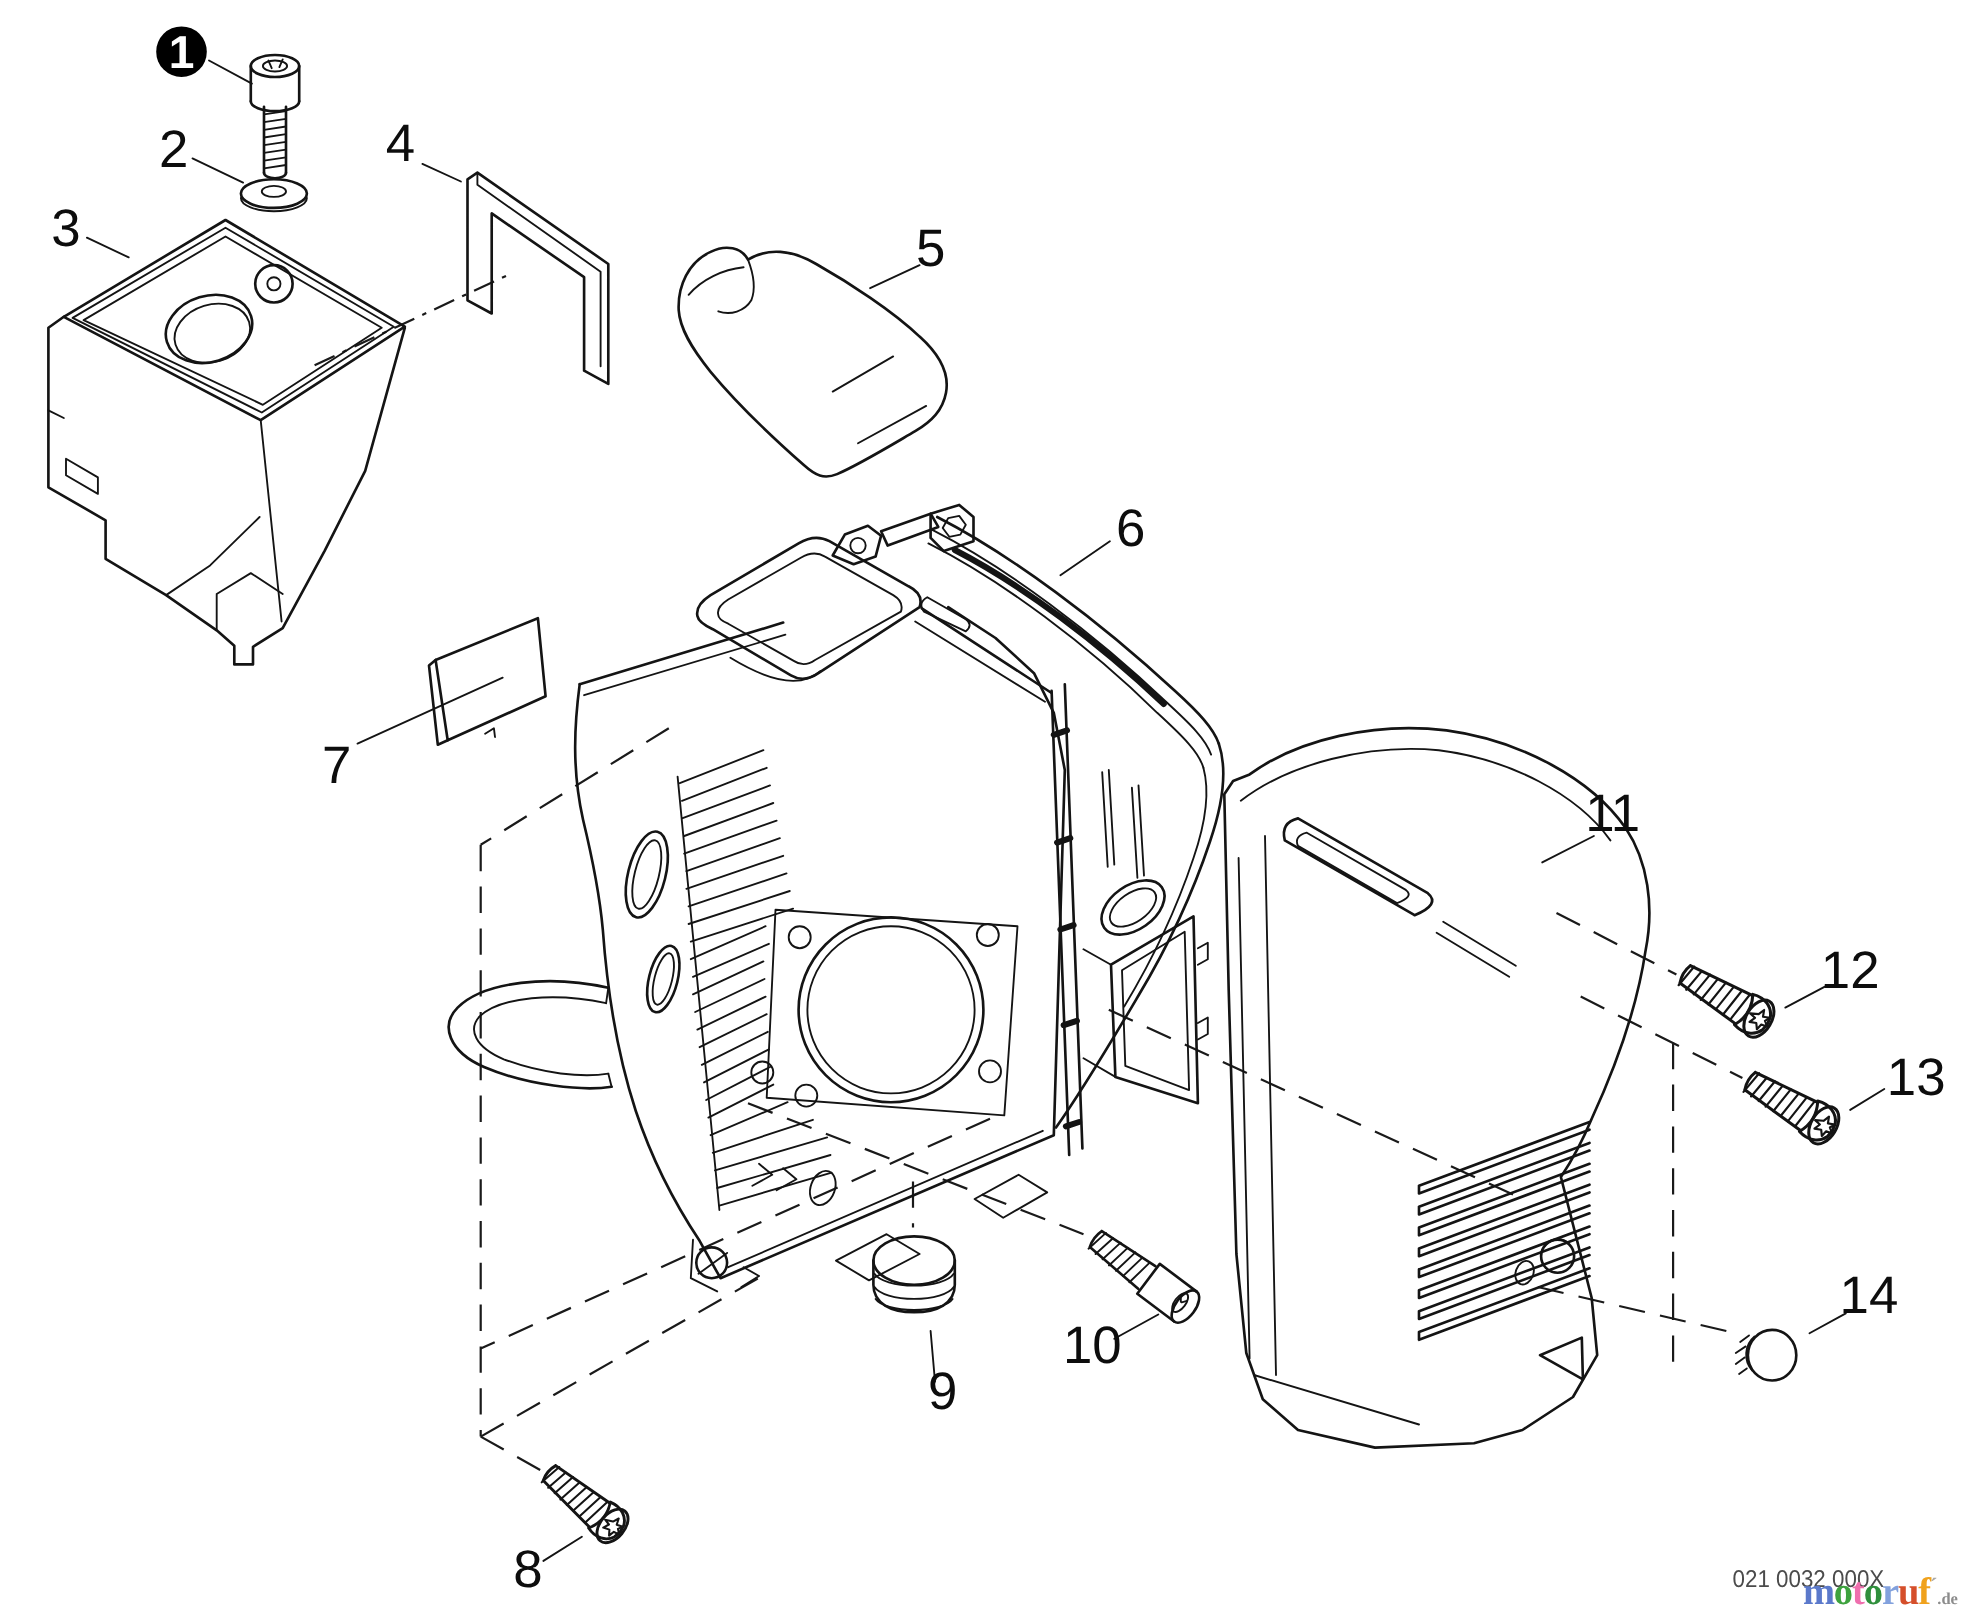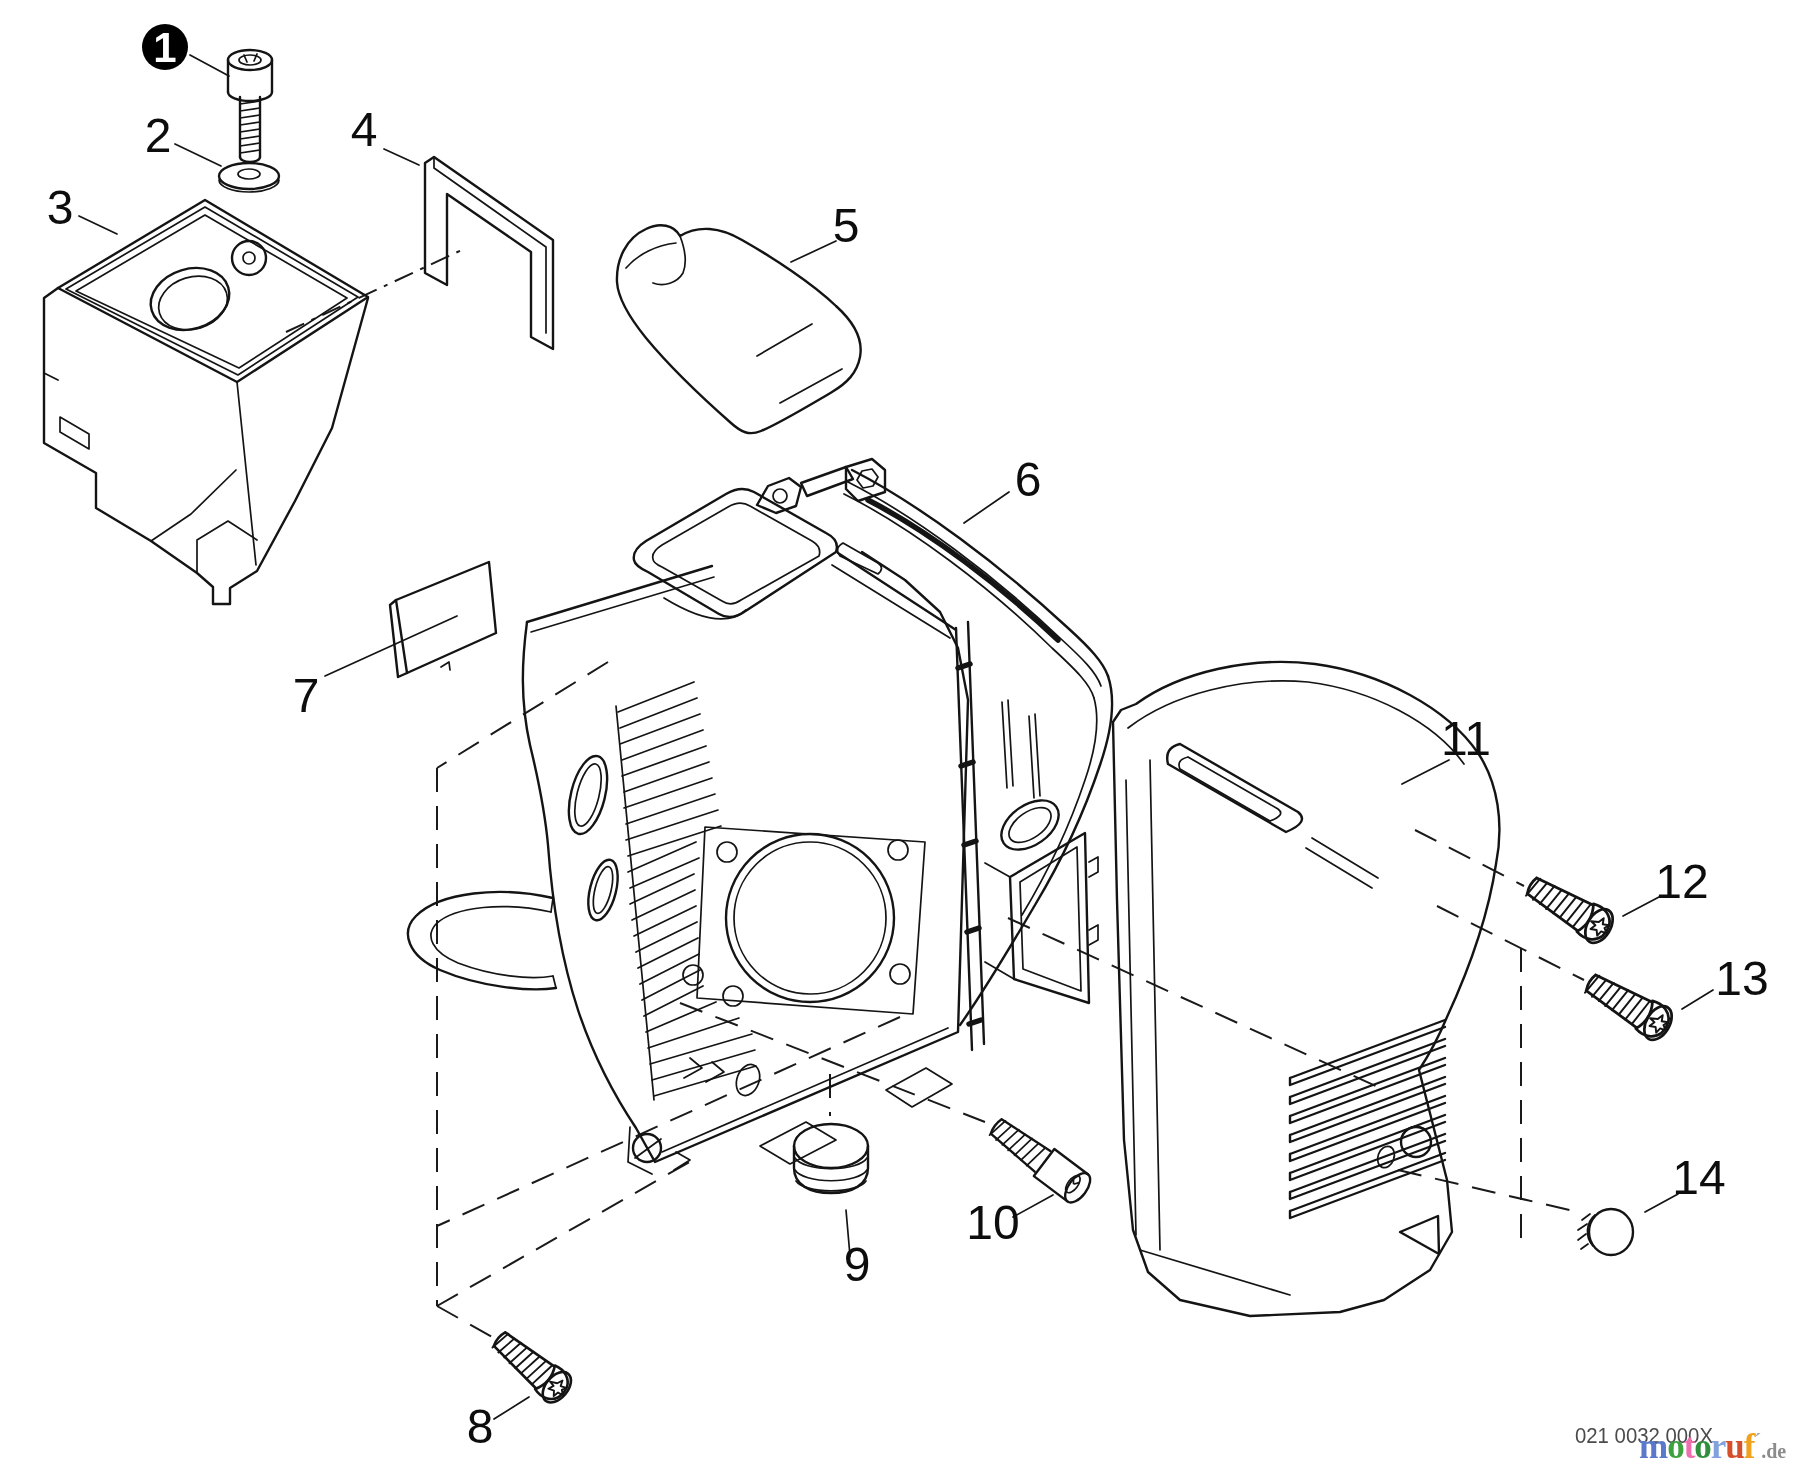--- a/index.html
+++ b/index.html
@@ -9,21 +9,21 @@
   .s{fill:none;stroke:#141414;stroke-width:2.4;stroke-linecap:round;stroke-linejoin:round;}
   .t{fill:none;stroke:#141414;stroke-width:1.7;stroke-linecap:round;stroke-linejoin:round;}
   .k{fill:none;stroke:#141414;stroke-width:5.5;stroke-linecap:round;}
   .dash{fill:none;stroke:#1a1a1a;stroke-width:2;stroke-dasharray:24 14;}
   .dashdot{fill:none;stroke:#1a1a1a;stroke-width:2;stroke-dasharray:20 8 4 8;}
   .lbl{font-family:"Liberation Sans",sans-serif;font-size:48px;fill:#0d0d0d;text-anchor:middle;}
   .lbl1{font-family:"Liberation Sans",sans-serif;font-size:42px;font-weight:bold;fill:#ffffff;text-anchor:middle;}
   .pn{font-family:"Liberation Sans",sans-serif;font-size:22px;fill:#4b4b4b;}
   #watermark{position:absolute;left:1639px;top:1429px;font-family:"Liberation Serif",serif;
              font-weight:bold;font-size:35px;letter-spacing:-1px;white-space:nowrap;line-height:1;}
-  #watermark .suffix{font-size:20px;font-weight:bold;letter-spacing:0;}
+  #watermark .suffix{font-size:15px;font-weight:bold;letter-spacing:0;}
   #watermark .mark{font-size:20px;vertical-align:10px;letter-spacing:0;}
 </style>
 </head>
 <body>
 
 <div id="stage">
 <svg width="1800" height="1475" viewBox="0 0 1800 1475">
 
   <defs>
 

